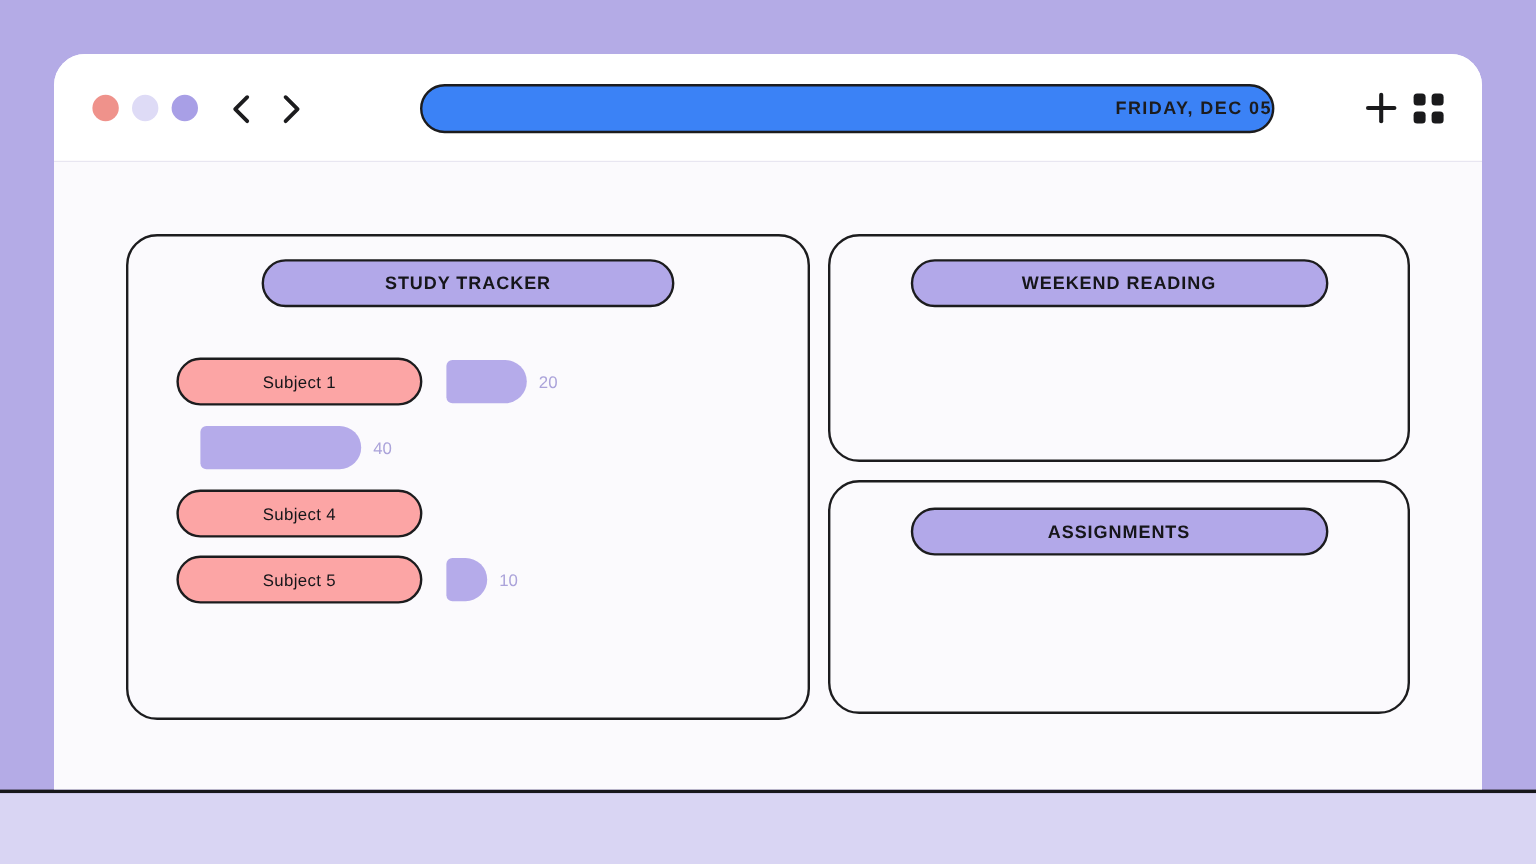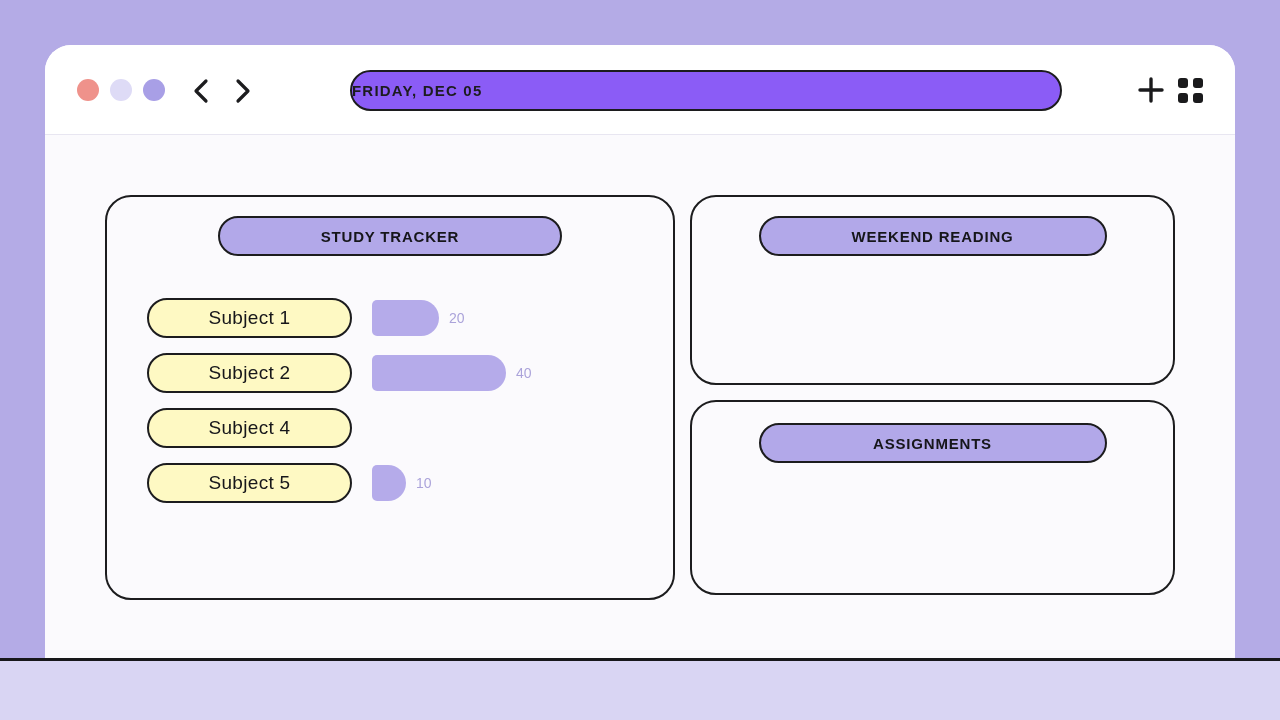--- a/index.html
+++ b/index.html
@@ -29,22 +29,22 @@
   .traffic.red    { left: 32px;  background: #ef928b; }
   .traffic.pale   { left: 65px;  background: #dedbf6; }
   .traffic.purple { left: 98px;  background: #a89fe6; }
 
   .nav-btn { position: absolute; top: 33px; width: 22px; height: 26px; cursor: pointer; }
   .nav-back { left: 146px; }
   .nav-fwd  { left: 186px; }
 
   .address-bar {
     position: absolute; left: 305px; top: 25px; width: 712px; height: 41px;
-    background: #8b5cf6; border: 2px solid #1c1c1e; border-radius: 21px;
-    display: flex; align-items: center; justify-content: flex-start;
+    background: #3b82f6; border: 2px solid #1c1c1e; border-radius: 21px;
+    display: flex; align-items: center; justify-content: flex-end;
     font-size: 15px; font-weight: 700; letter-spacing: 1.2px; color: #1c1c1e;
   }
 
   .plus-btn { position: absolute; left: 1092px; top: 31px; width: 28px; height: 28px; cursor: pointer; }
   .grid-btn { position: absolute; left: 1133px; top: 33px; width: 25px; height: 25px; cursor: pointer;
               display: grid; grid-template-columns: 10px 10px; grid-template-rows: 10px 10px; gap: 5px; }
   .grid-btn span { background: #1a1a1c; border-radius: 3px; }
 
   
   .card {
@@ -63,24 +63,24 @@
   }
   .card-study .title-pill   { width: 344px; }
   .card-reading .title-pill { width: 348px; }
   .card-assign .title-pill  { width: 348px; top: 21px; }
 
   
   .rows { position: absolute; left: 40px; top: 101px; right: 16px;
           display: flex; flex-direction: column; gap: 15px; }
   .row { display: flex; align-items: center; height: 40px; }
   .subject-pill {
-    width: 205px; height: 40px; flex: none; background: #fef9c3;
+    width: 205px; height: 40px; flex: none; background: #fca5a5;
     border: 2px solid #1c1c1e; border-radius: 21px; cursor: pointer;
     display: flex; align-items: center; justify-content: center;
-    font-size: 19px; font-weight: 500; color: #16161a; letter-spacing: 0.3px;
+    font-size: 14px; font-weight: 500; color: #16161a; letter-spacing: 0.3px;
   }
   .bar-wrap { display: flex; align-items: center; margin-left: 20px; flex: 1; }
   .bar { height: 36px; background: #b5abea; border-radius: 5px 18px 18px 5px; }
   .bar-value { margin-left: 10px; font-size: 14px; font-weight: 500; color: #aba3da; }
 </style>
 </head>
 <body>
 
 <div class="baseline"></div>
 <div class="bottom-strip"></div>
@@ -128,23 +128,20 @@
     <div class="subject-pill">
       <span class="subject-label">Subject 1</span>
     </div>
     <div class="bar-wrap">
       <div class="bar" style="width: 67px;"></div>
       <span class="bar-value">20</span>
     </div>
   </div>
 
   <div class="row">
-    <div class="subject-pill">
-      <span class="subject-label">Subject 2</span>
-    </div>
     <div class="bar-wrap">
       <div class="bar" style="width: 134px;"></div>
       <span class="bar-value">40</span>
     </div>
   </div>
 
 
   <div class="row">
     <div class="subject-pill">
       <span class="subject-label">Subject 4</span>

